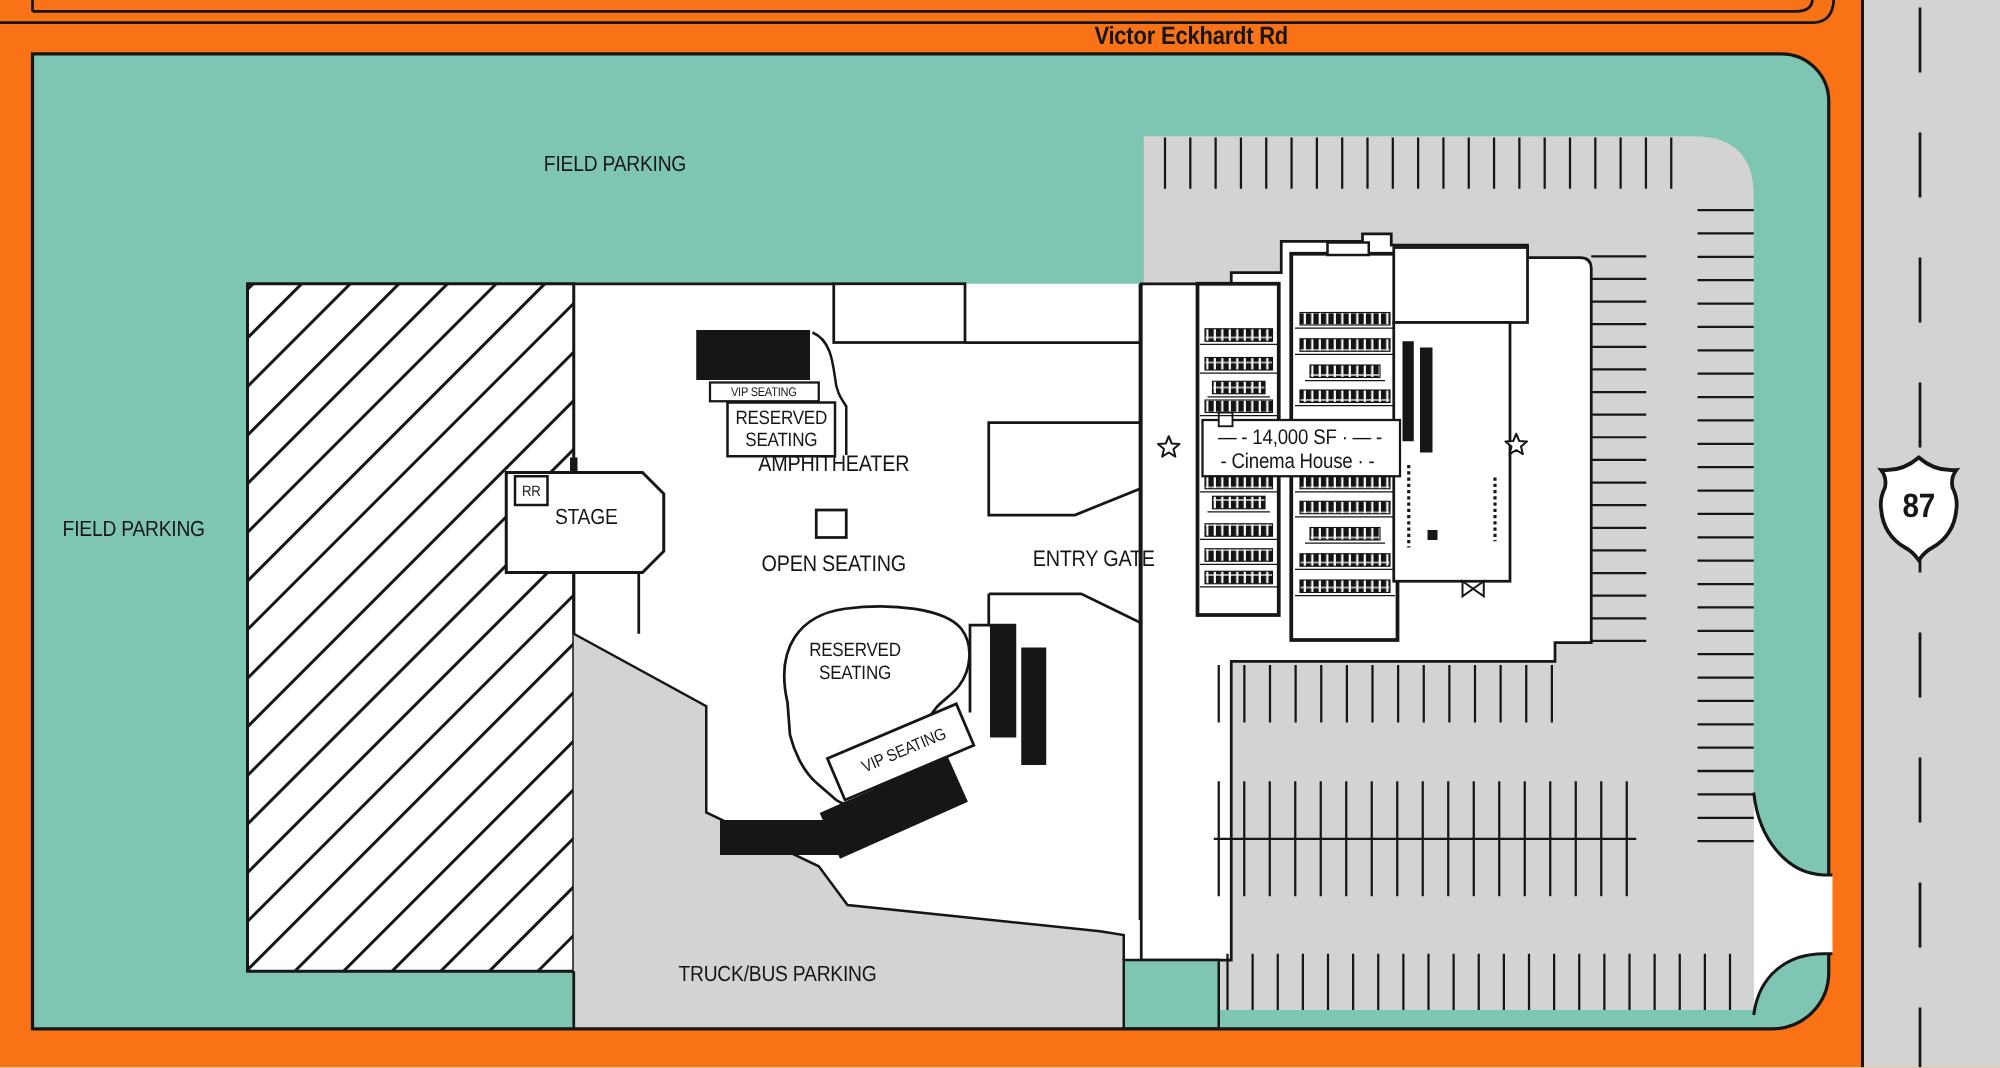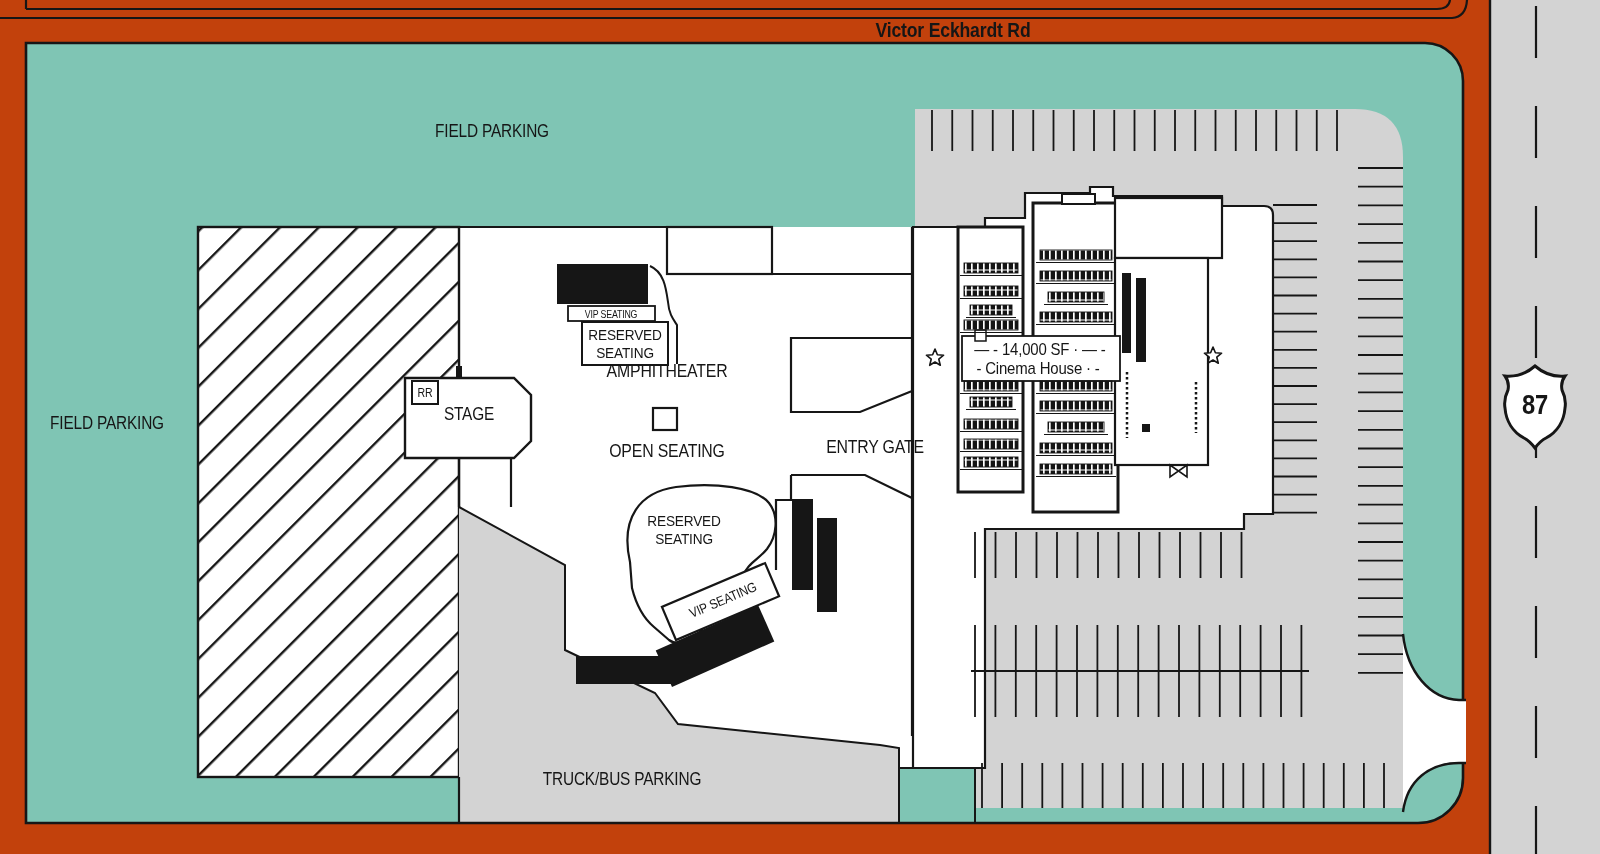--- a/index.html
+++ b/index.html
@@ -1,16 +1,16 @@
 <!DOCTYPE html>
 <html style="--teal: #7FC5B4; --asphalt: #D3D3D3; --ink: #161616;"><head>
 <meta charset="utf-8">
 <style>
   html,body{margin:0;padding:0;background:#ffffff;}
-  #plan{position:relative;width:1600px;height:854px;background:#c2410c;overflow:hidden;
+  #plan{position:relative;width:1600px;height:854px;background:#f97316;overflow:hidden;
         font-family:"Liberation Sans",sans-serif;}
   #site-svg{position:absolute;left:0;top:0;}
   .teal{fill:var(--teal);}
   .gray{fill:var(--asphalt);}
   .lbl{position:absolute;color:var(--ink);white-space:nowrap;
        transform:translate(-50%,-50%) scaleX(0.88);letter-spacing:-0.2px;
        font-family:"Liberation Sans",sans-serif;}
   .bold{font-weight:bold;}
   :root{--teal:#7FC5B4;--asphalt:#D3D3D3;--ink:#161616;}
 </style>

